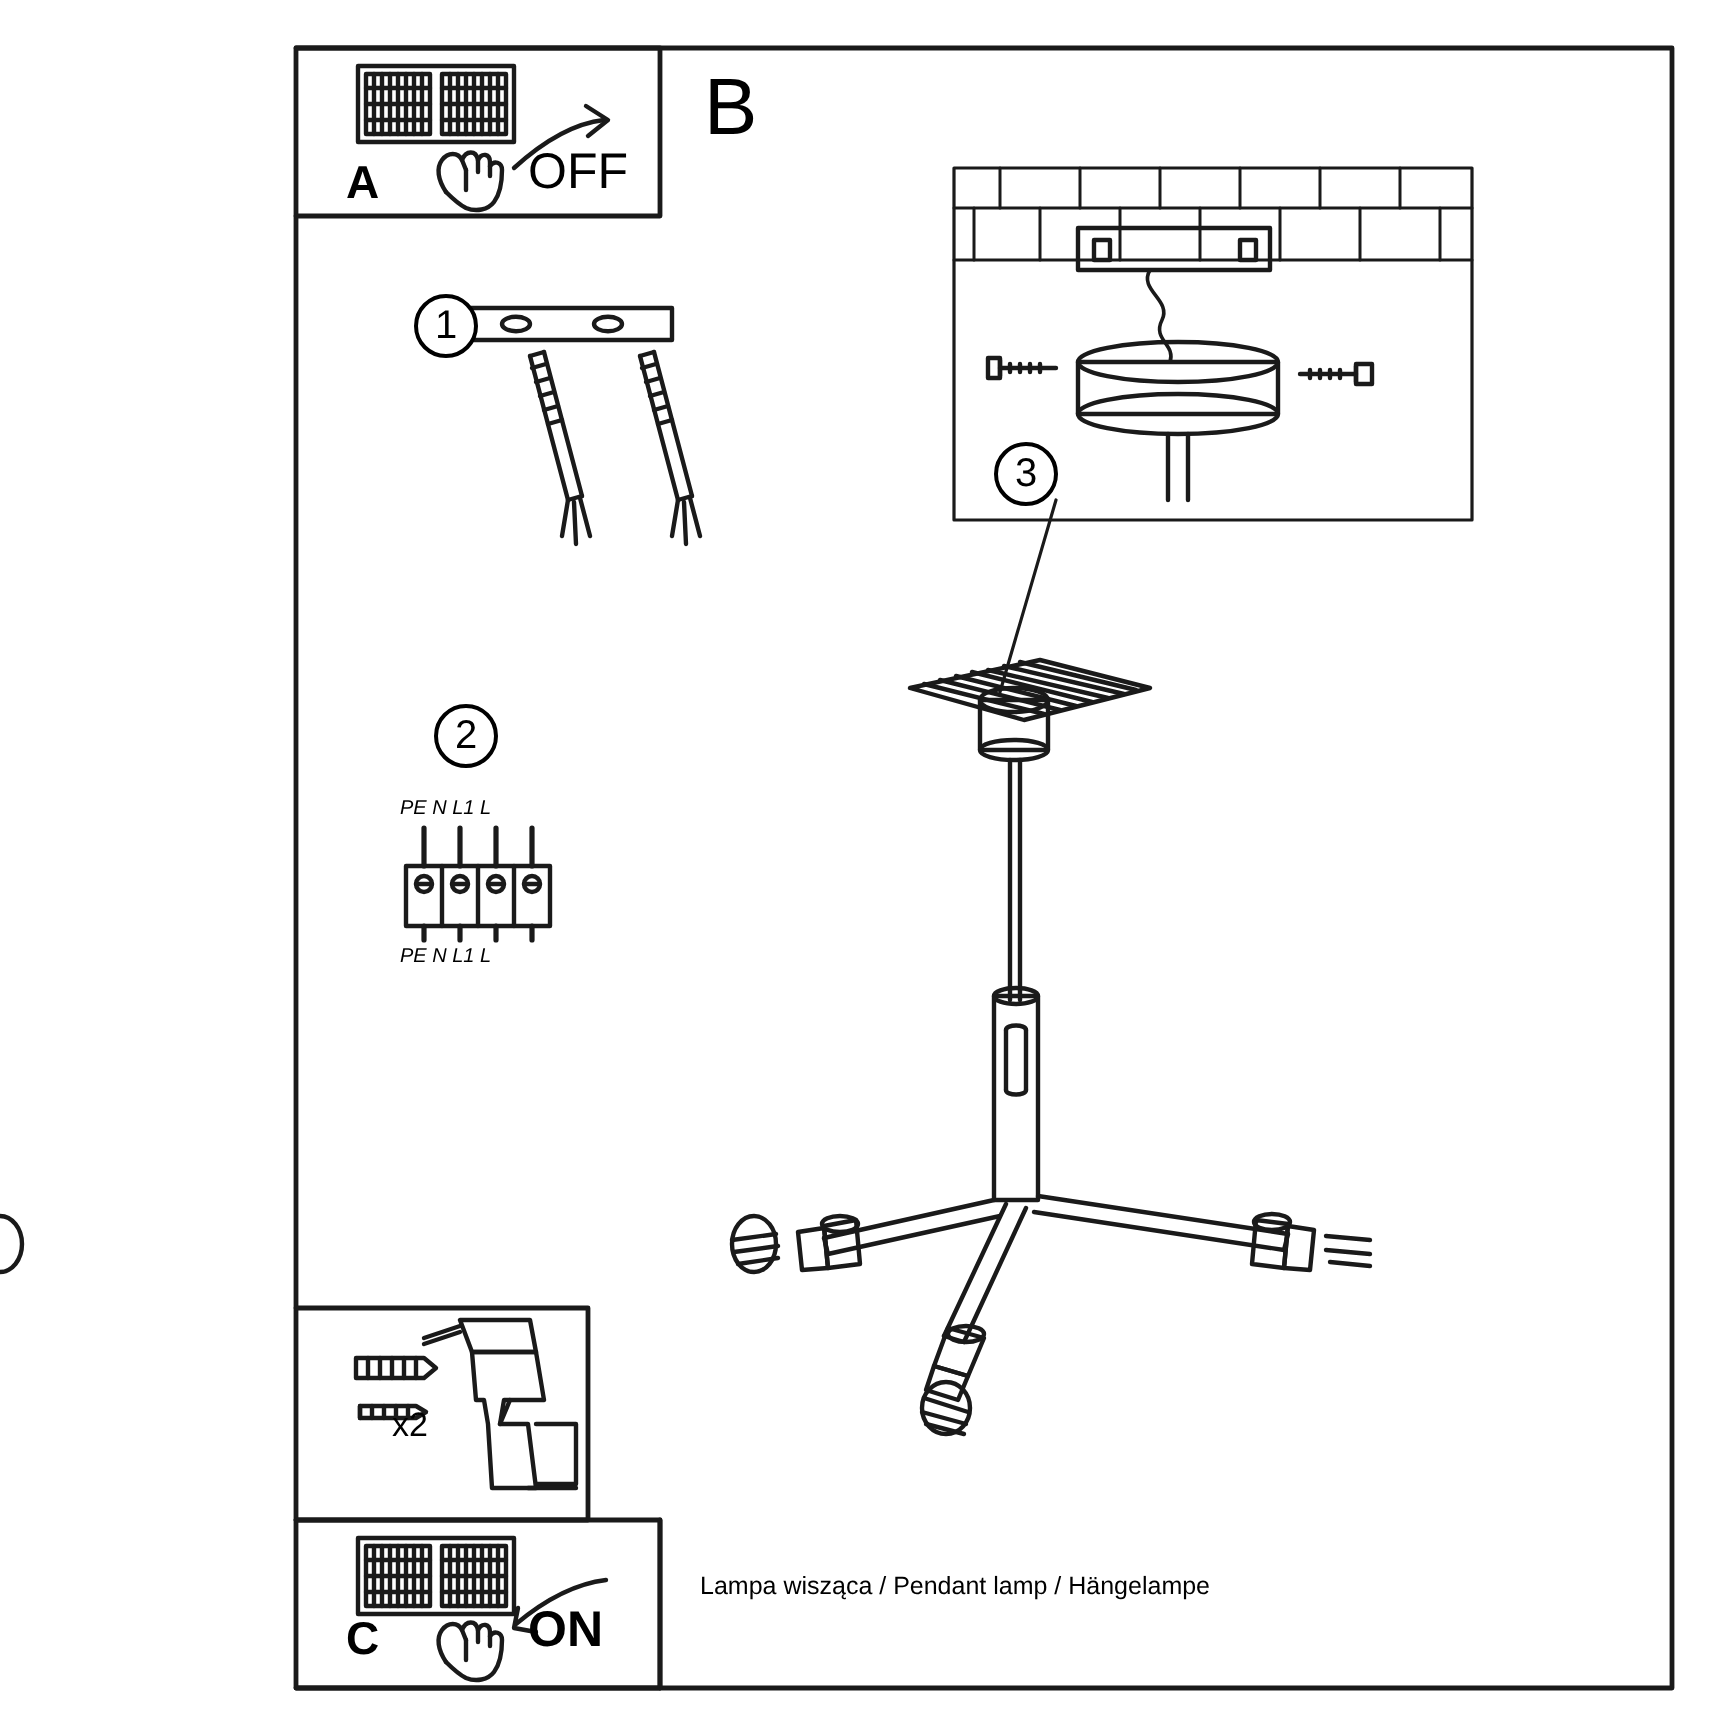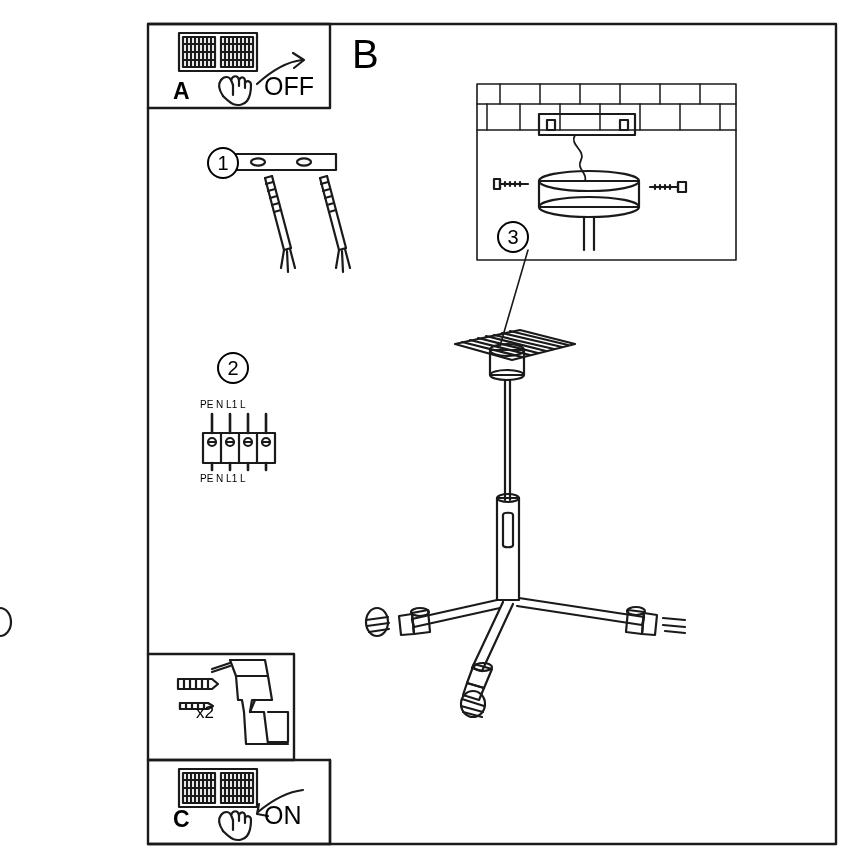--- a/index.html
+++ b/index.html
@@ -15,24 +15,24 @@
   svg.layer { position:absolute; left:0; top:0; width:868px; height:868px; }
   .lbl {
     position:absolute;
     font-family:"Liberation Sans", sans-serif;
     color:#000;
     white-space:pre;
   }
   .lbl-A { left:173px; top:78px; font-size:23px; font-weight:bold; }
   .lbl-C { left:173px; top:806px; font-size:23px; font-weight:bold; }
   .lbl-OFF { left:264px; top:72px; font-size:25px; font-weight:normal; }
-  .lbl-ON { left:264px; top:801px; font-size:25px; font-weight:normal; }
+  .lbl-ON { left:264px; top:801px; font-size:25px; font-weight:bold; }
   .lbl-B { left:352px; top:32px; font-size:40px; }
   .lbl-x2 { left:196px; top:703px; font-size:17px; }
-  .term-row { position:absolute; font-size:10px; letter-spacing:0px; }
+  .term-row { position:absolute; font-size:10px; letter-spacing:0px;font-style:italic; }
   .term-top { left:200px; top:399px; }
   .term-bot { left:200px; top:473px; }
   .caption {
     position:absolute; left:350px; top:784px;
     font-size:12.5px; line-height:19px;
   }
   .caption div { white-space:pre; }
   .num {
     position:absolute;
     width:32px; height:32px;
@@ -284,15 +284,16 @@
   <div class="lbl lbl-x2">x2</div>
 
   <div class="num num-1">1</div>
   <div class="num num-2">2</div>
   <div class="num num-3">3</div>
 
   <div class="term-row term-top">PE    N    L1    L</div>
   <div class="term-row term-bot">PE    N    L1    L</div>
 
   <div class="caption">
+    <div>Lampa wisząca / Pendant lamp / Hängelampe</div>
   </div>
 
 </div>
 
 </body></html>

